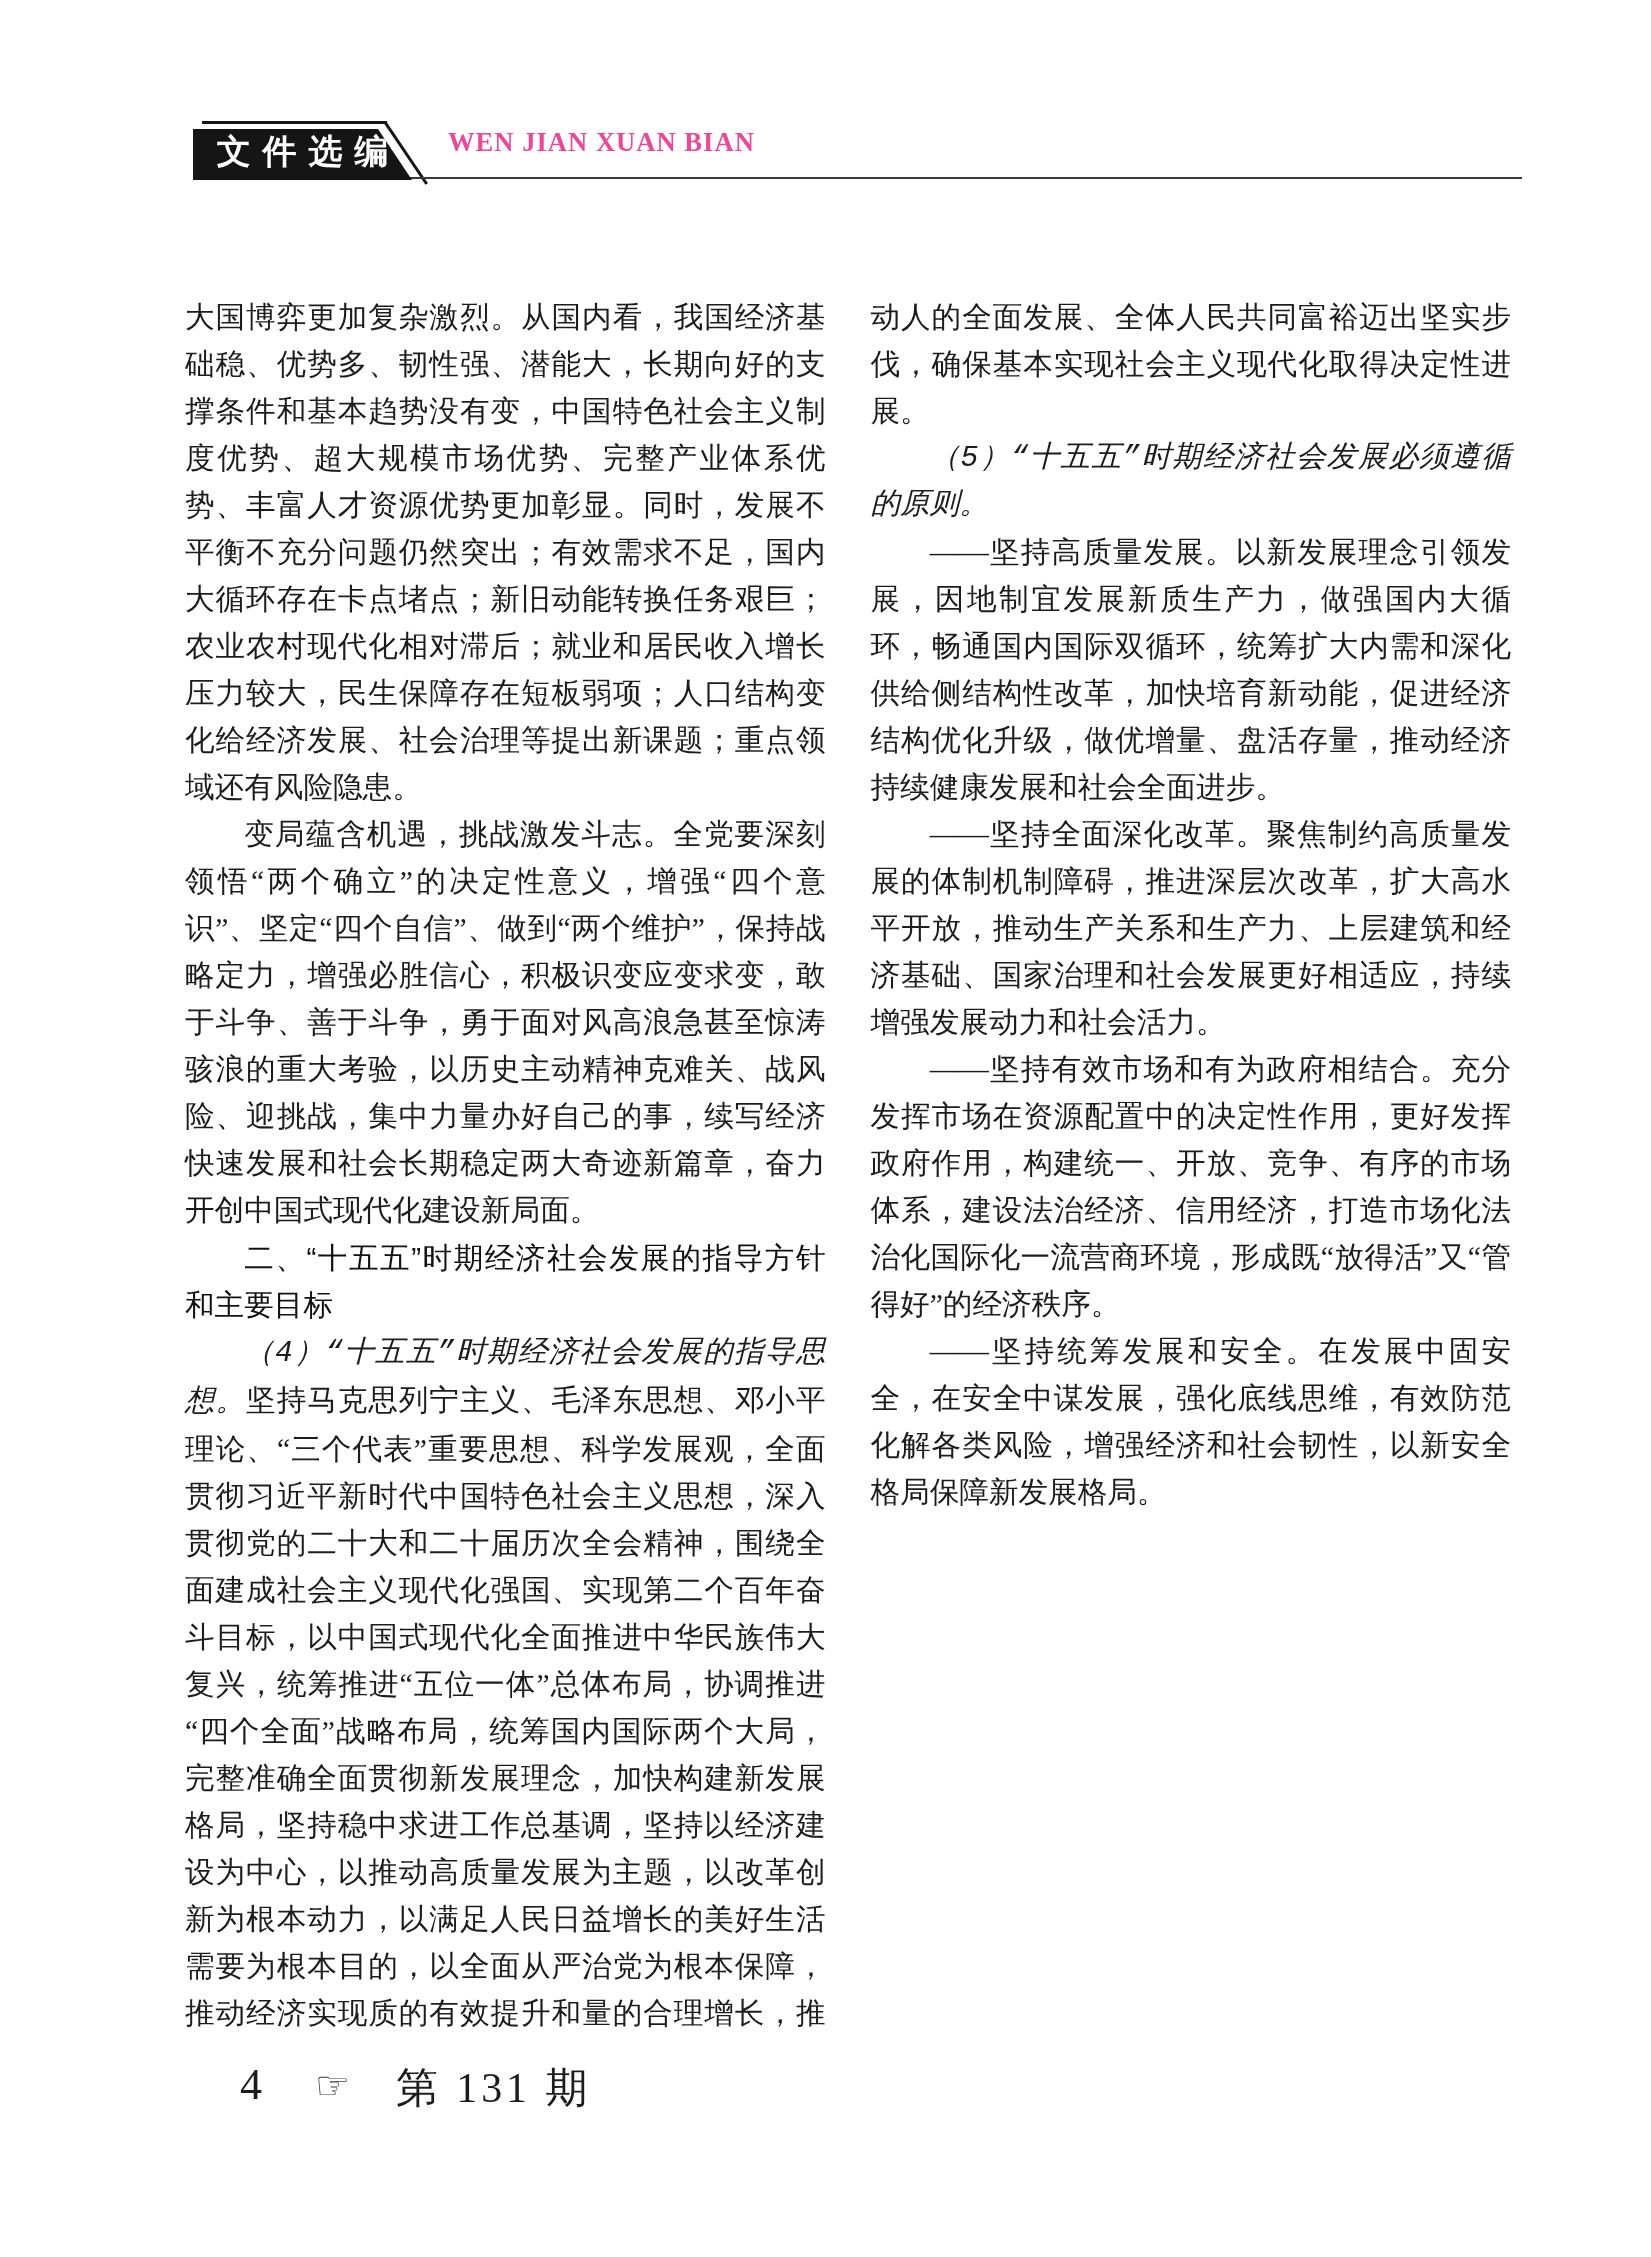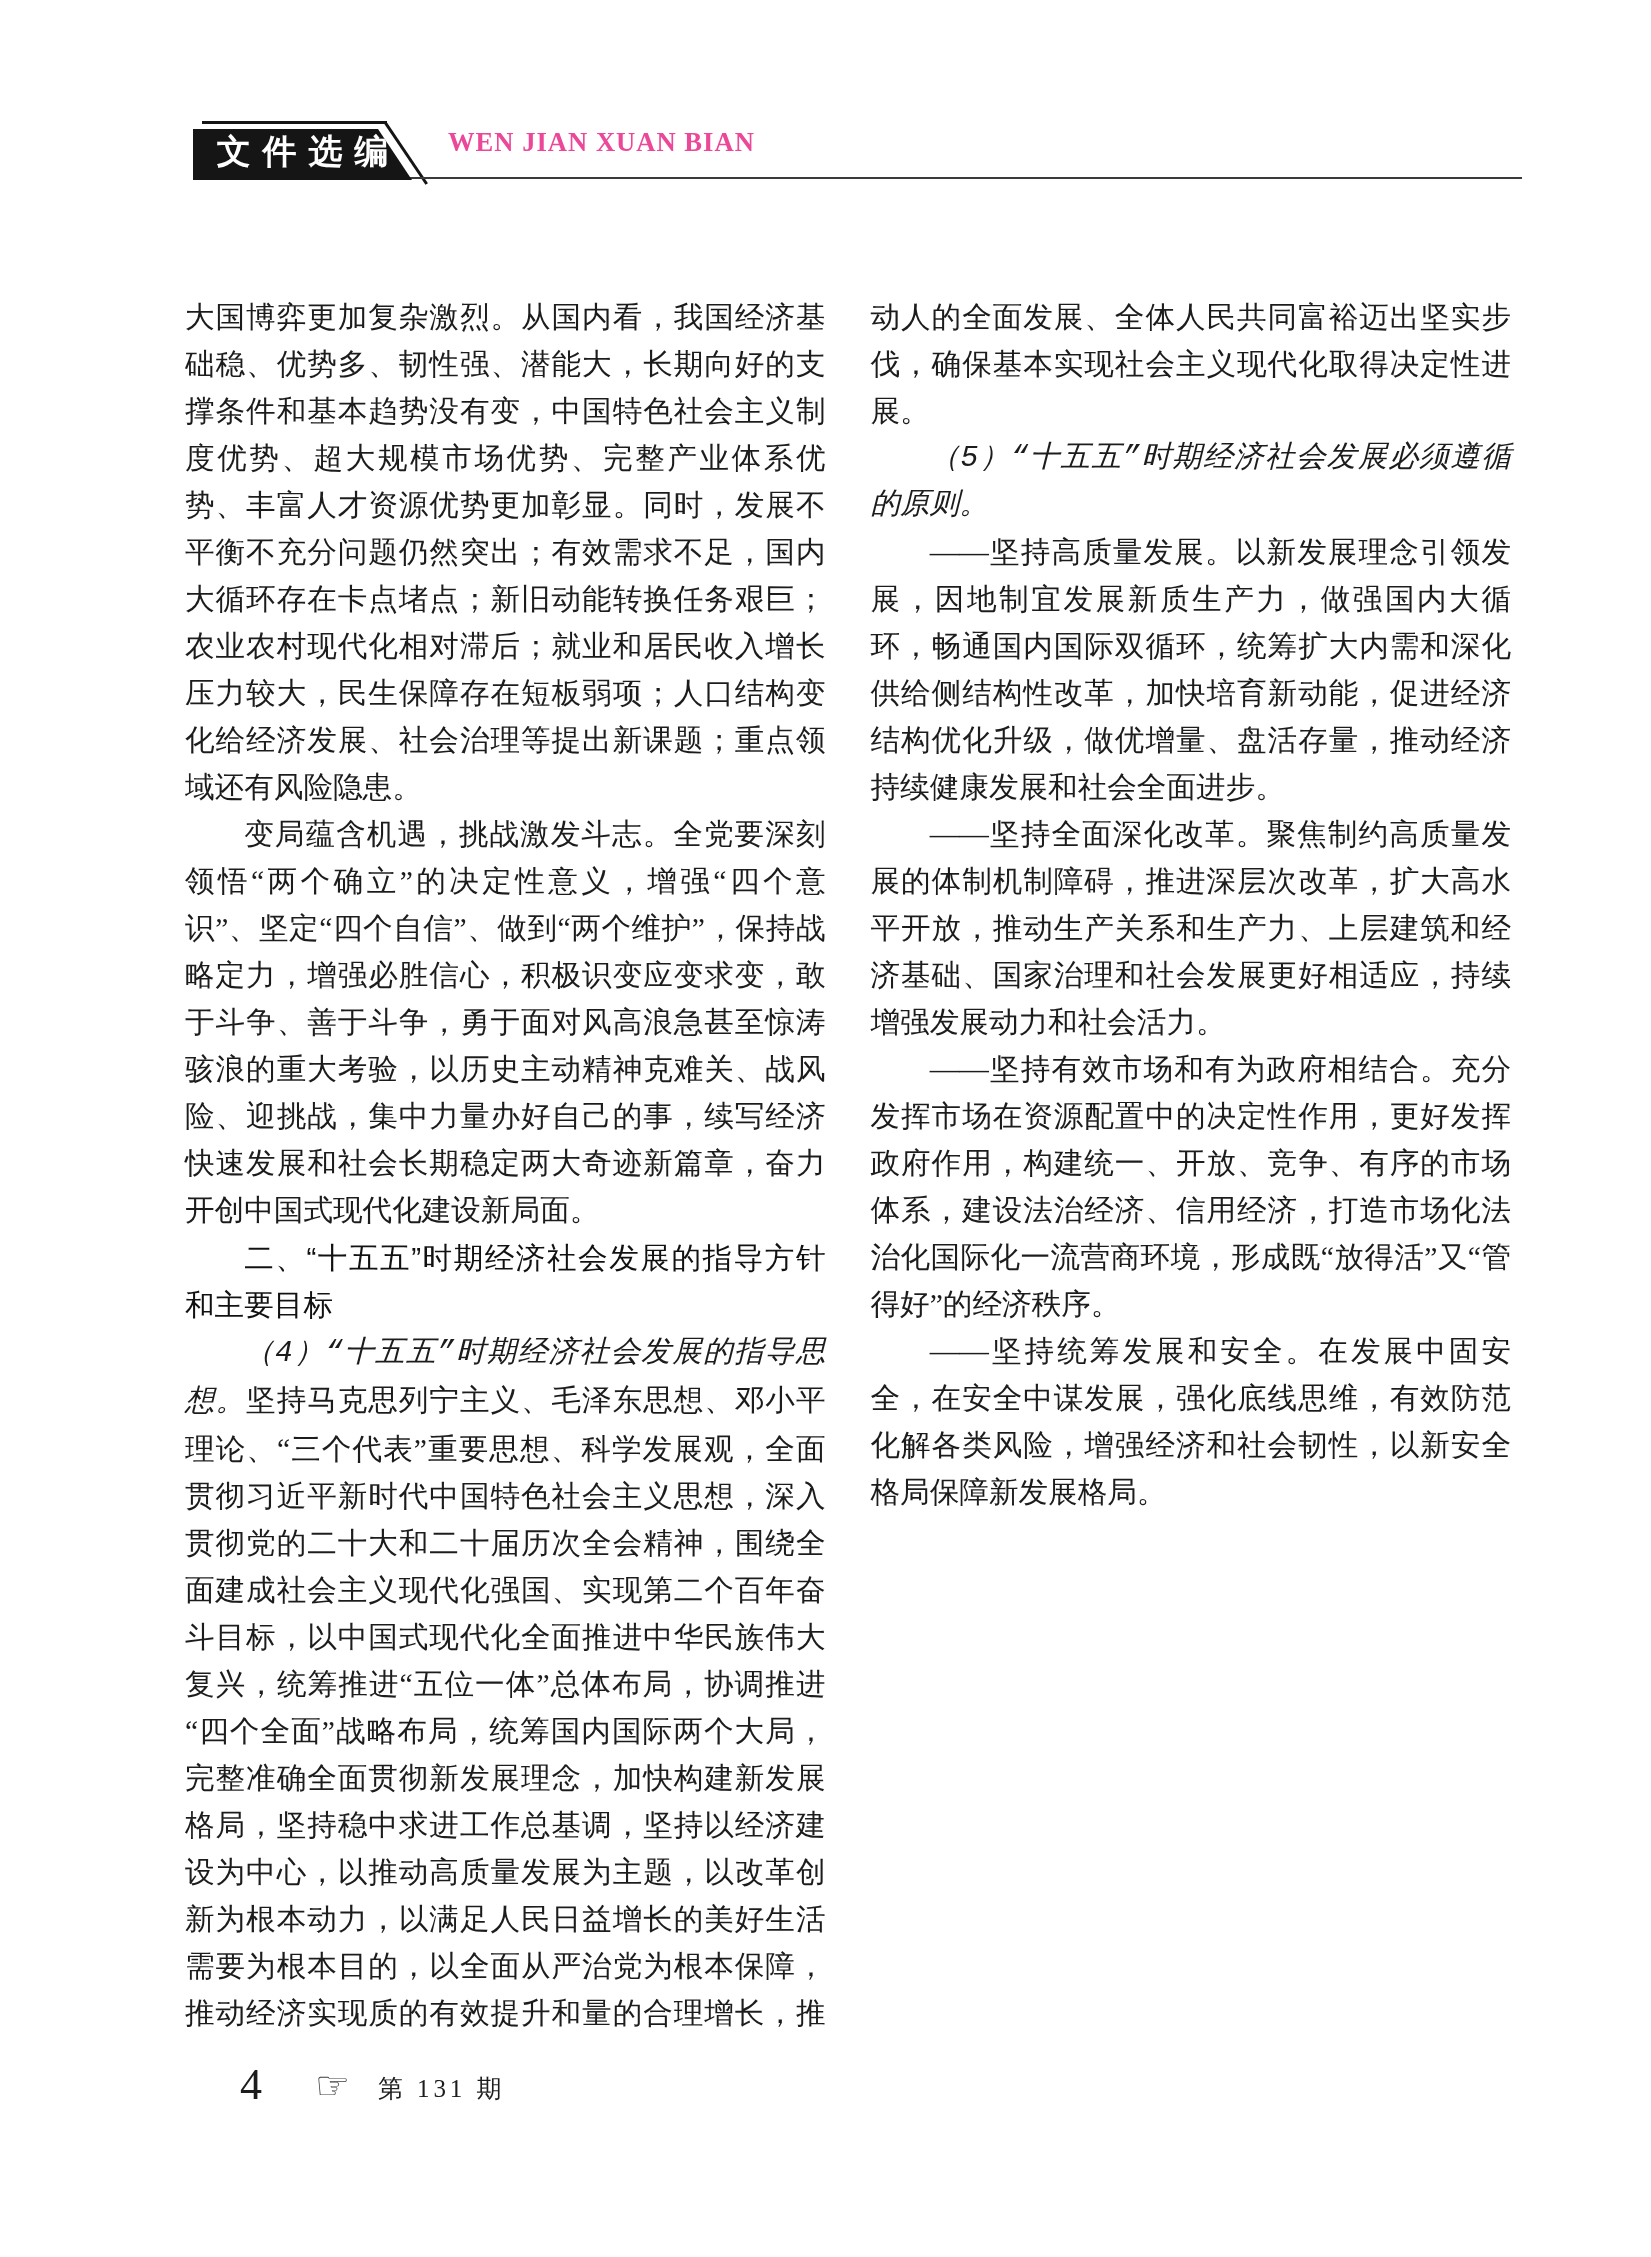--- a/index.html
+++ b/index.html
@@ -64,22 +64,22 @@
   .page-number{
     position:absolute;left:55px;top:0;
     font-size:44px;color:#1c1c1c;line-height:47px;
   }
   .hand-icon{
     position:absolute;left:130px;top:2px;
     font-family:"DejaVu Sans",sans-serif;
     font-size:39px;line-height:45px;color:#3c3c3c;
   }
   .issue-number{
-    position:absolute;left:193px;top:7.9px;
-    font-size:25px;line-height:39px;color:#1c1c1c;letter-spacing:3.9px;
+    position:absolute;left:211px;top:7.9px;
+    font-size:42px;line-height:39px;color:#1c1c1c;letter-spacing:3.9px;
     white-space:nowrap;
   }
 </style>
 </head>
 <body>
 
 <div class="page">
 
   <div>
     <div class="banner-outline-top"></div>

